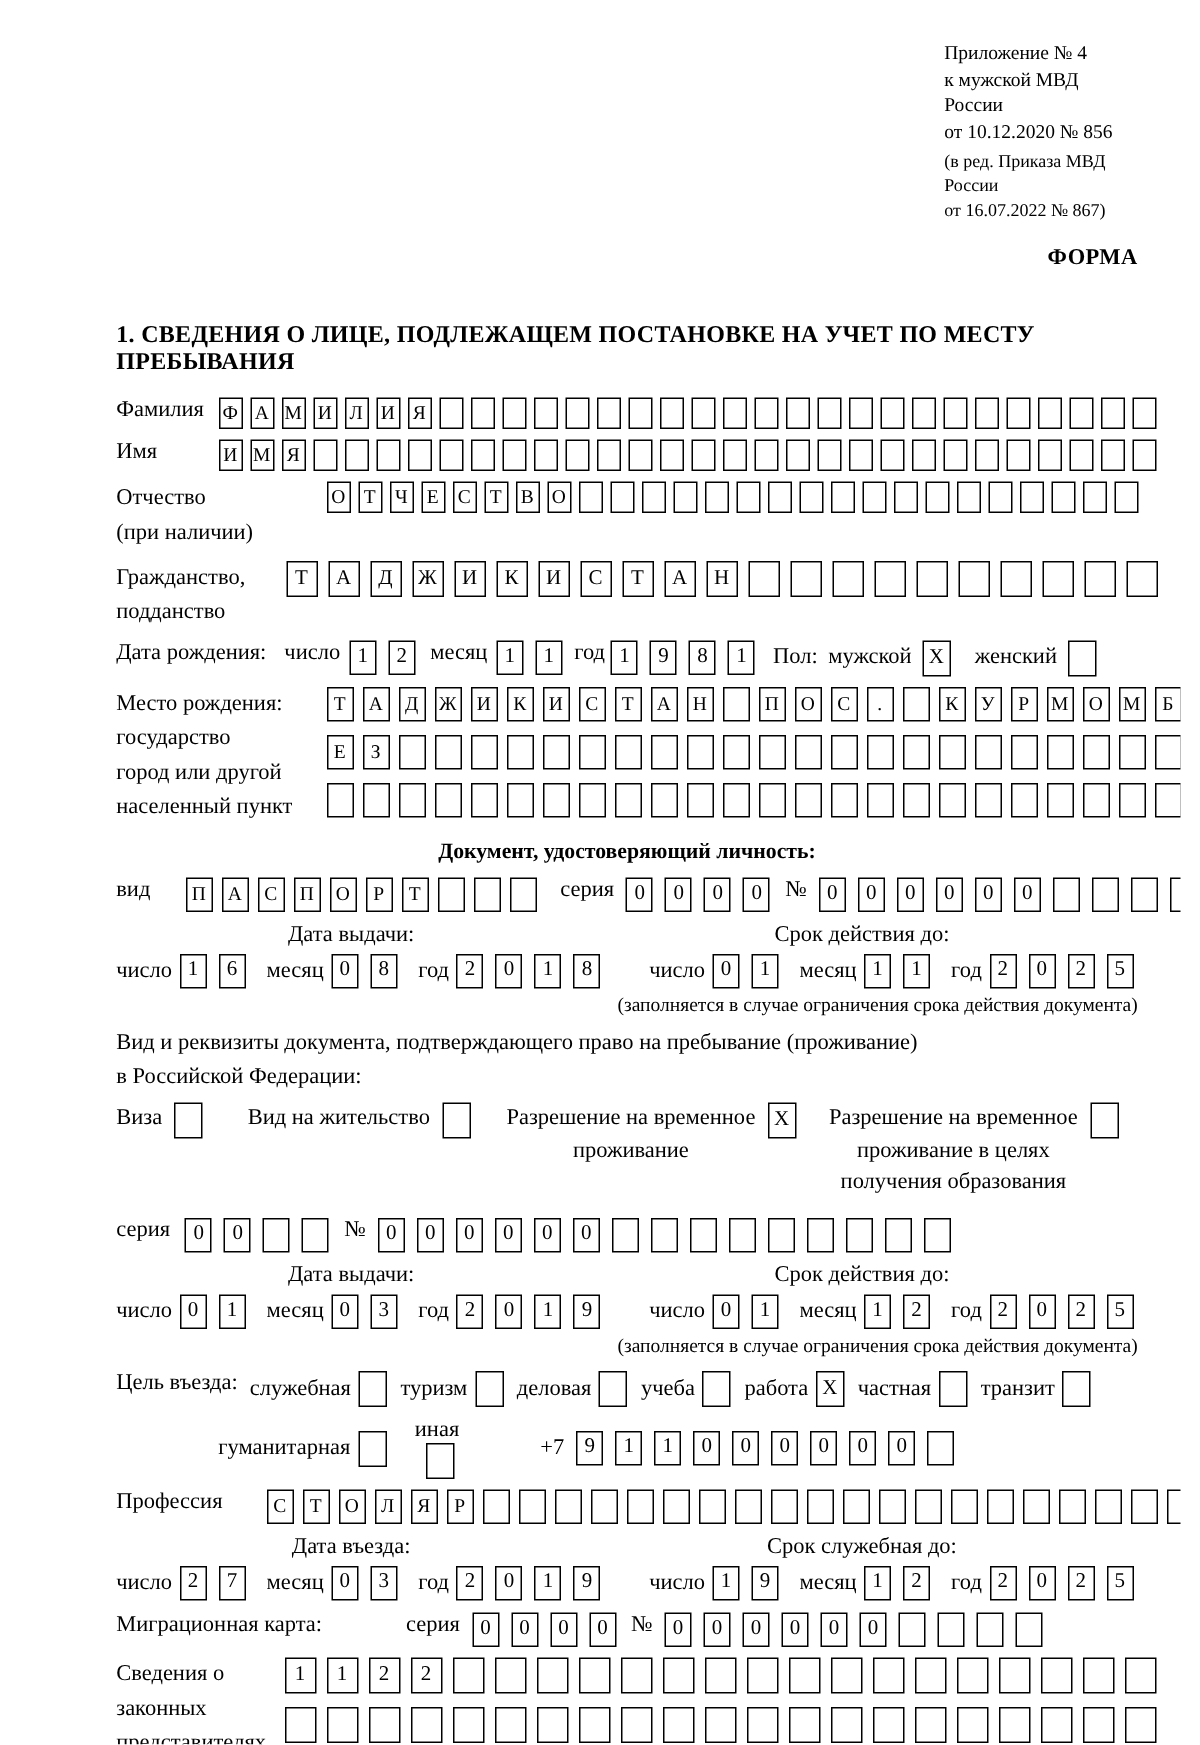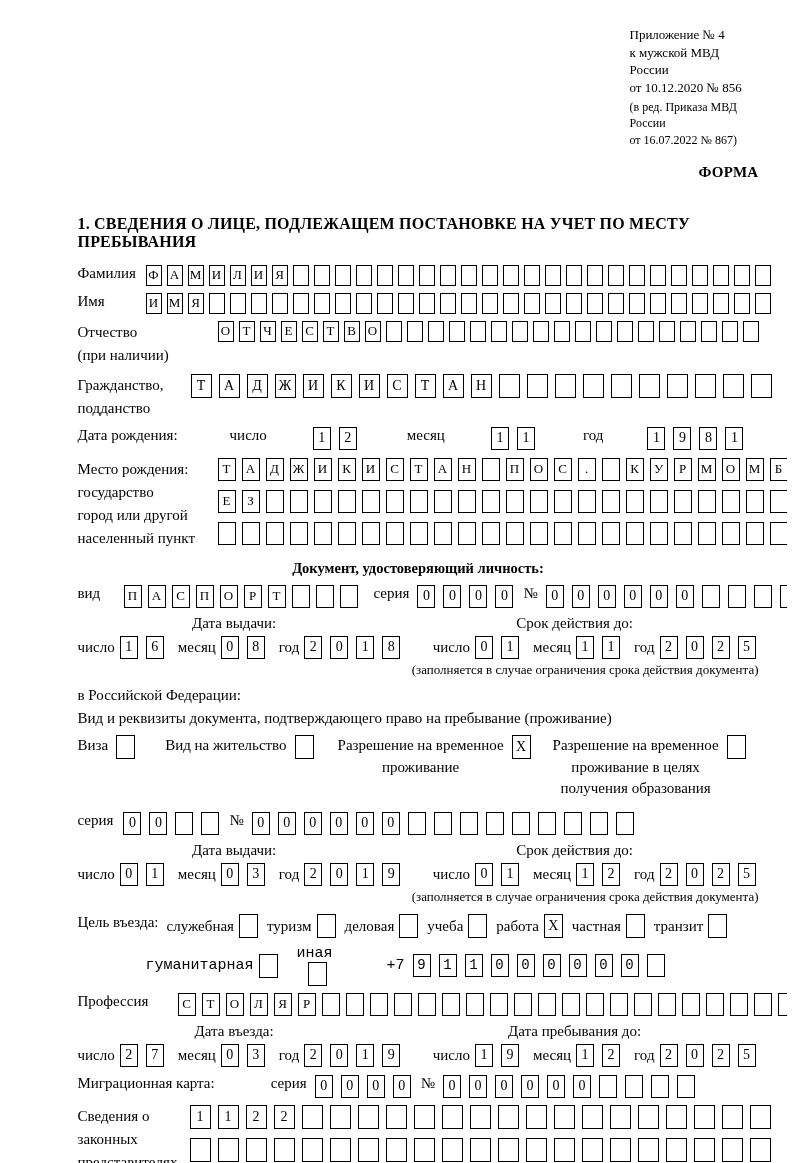--- a/index.html
+++ b/index.html
@@ -51,21 +51,21 @@
   .note { font-size:13px; text-align:right; margin:3px 0 9px; }
   
   .intro { margin-bottom:6px; }
   .opts { display:flex; align-items:flex-start; margin:8px 0 12px; }
   .opt { display:flex; align-items:flex-start; margin-right:14px; }
   .opt .optlines { text-align:center; line-height:1.45; margin-right:8px; }
   .opt .cbx { flex:none; }
   
   .purpose .pitem { display:inline-flex; align-items:center; margin-right:9px; }
   .purpose .pitem .plab { margin-right:5px; }
-  .purpose2 { padding-left:68px;font-family:Liberation Mono, monospace; }
+  .purpose2 { padding-left:68px; }
   .phone-group { display:inline-flex; align-items:center; margin-left:26px; }
   .phone-group .pfx { margin:0 8px 0 14px; }
   
   .stackrows .srow { margin-bottom:9px; }
   .stackrows .srow:last-child { margin-bottom:0; }
   .mcard-series { margin-left:56px; margin-right:8px; }
   .numlbl { margin:0 8px 0 6px; }
   .serlbl { margin:0 8px 0 10px; }
   .sexgrp { display:inline-flex; align-items:center; margin-left:8px; }
   .sexgrp .sl { margin-right:7px; }
@@ -110,21 +110,21 @@
   </div>
 
   <div class="row top">
     <span class="lblcol w113">
       <span>Гражданство,</span><br>
       <span>подданство</span>
     </span>
     <span class="boxes lg"><span class="cell">Т</span><span class="cell">А</span><span class="cell">Д</span><span class="cell">Ж</span><span class="cell">И</span><span class="cell">К</span><span class="cell">И</span><span class="cell">С</span><span class="cell">Т</span><span class="cell">А</span><span class="cell">Н</span><span class="cell"></span><span class="cell"></span><span class="cell"></span><span class="cell"></span><span class="cell"></span><span class="cell"></span><span class="cell"></span><span class="cell"></span><span class="cell"></span><span class="cell"></span></span>
   </div>
 
-  <div class="row" style="margin-top:4px;gap:40px;">
+  <div class="row" style="margin-top:4px;">
     <span class="lbl" style="margin-right:12px;">Дата рождения:</span>
     <span class="lbl" style="margin-right:6px;">число</span>
     <span class="boxes digits"><span class="cell">1</span><span class="cell">2</span></span>
     <span class="lbl" style="margin:0 6px;">месяц</span>
     <span class="boxes digits"><span class="cell">1</span><span class="cell">1</span></span>
     <span class="lbl" style="margin:0 4px;">год</span>
     <span class="boxes digits"><span class="cell">1</span><span class="cell">9</span><span class="cell">8</span><span class="cell">1</span></span>
     <span class="sexgrp">
       <span class="sl">Пол:</span>
       <span class="sl">мужской</span>
@@ -178,22 +178,22 @@
         <span class="boxes digits"><span class="cell">0</span><span class="cell">1</span></span>
         <span class="dlbl">месяц</span>
         <span class="boxes digits"><span class="cell">1</span><span class="cell">1</span></span>
         <span class="dlbl">год</span>
         <span class="boxes digits"><span class="cell">2</span><span class="cell">0</span><span class="cell">2</span><span class="cell">5</span></span>
       </div>
     </div>
   </div>
   <div class="note">(заполняется в случае ограничения срока действия документа)</div>
 
+  <div class="intro">Вид и реквизиты документа, подтверждающего право на пребывание (проживание)</div>
   <div class="intro">в Российской Федерации:</div>
-  <div class="intro">Вид и реквизиты документа, подтверждающего право на пребывание (проживание)</div>
 
   <div class="opts">
     <div class="opt">
       <span class="optlines">Виза</span>
       <span class="cbx"></span>
     </div>
     <div class="opt" style="margin-left:16px;">
       <span class="optlines">Вид на жительство</span>
       <span class="cbx"></span>
     </div>
@@ -305,21 +305,21 @@
       <div class="pline">
         <span class="dlbl">число</span>
         <span class="boxes digits"><span class="cell">2</span><span class="cell">7</span></span>
         <span class="dlbl">месяц</span>
         <span class="boxes digits"><span class="cell">0</span><span class="cell">3</span></span>
         <span class="dlbl">год</span>
         <span class="boxes digits"><span class="cell">2</span><span class="cell">0</span><span class="cell">1</span><span class="cell">9</span></span>
       </div>
     </div>
     <div class="pcol-right">
-      <div class="phead">Дата пребывания до:</div>
+      <div class="phead">Срок служебная до:</div>
       <div class="pline">
         <span class="dlbl">число</span>
         <span class="boxes digits"><span class="cell">1</span><span class="cell">9</span></span>
         <span class="dlbl">месяц</span>
         <span class="boxes digits"><span class="cell">1</span><span class="cell">2</span></span>
         <span class="dlbl">год</span>
         <span class="boxes digits"><span class="cell">2</span><span class="cell">0</span><span class="cell">2</span><span class="cell">5</span></span>
       </div>
     </div>
   </div>

